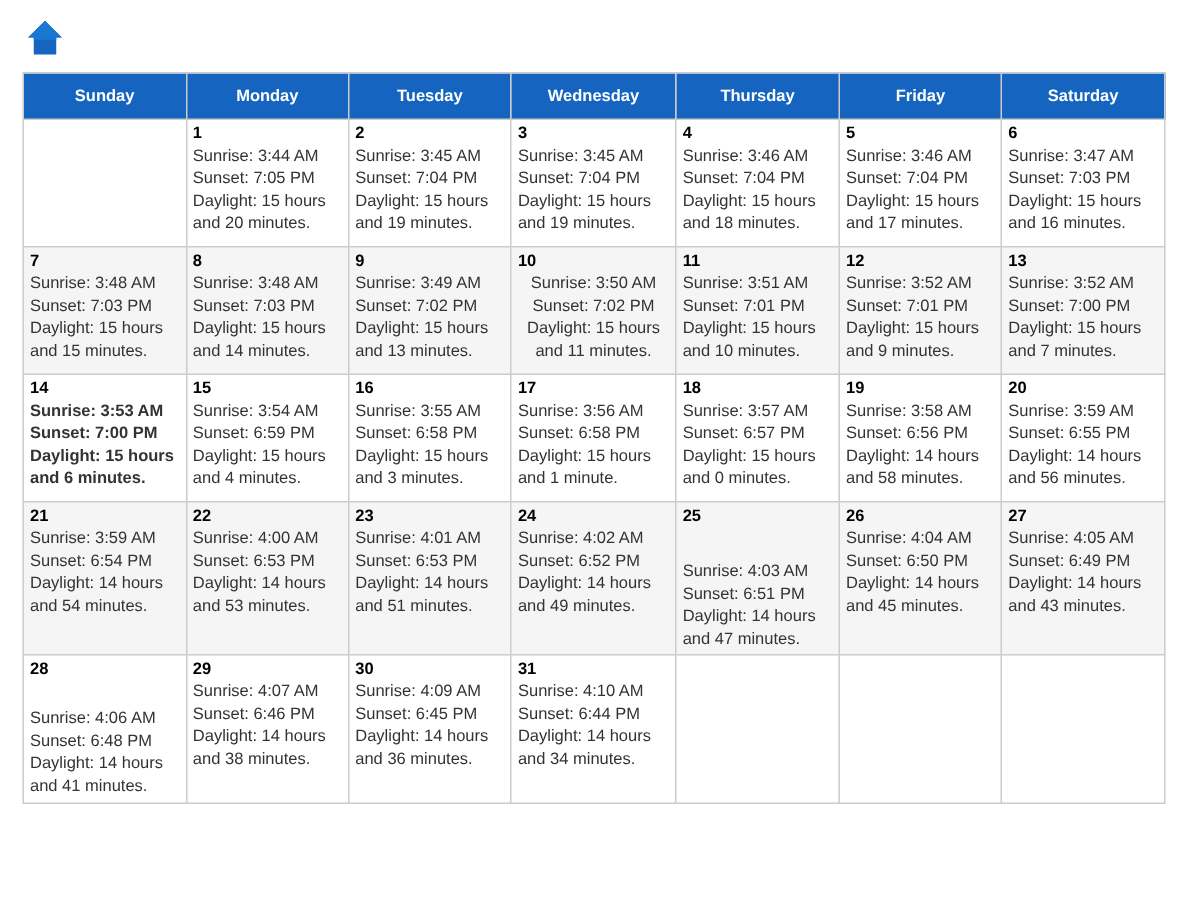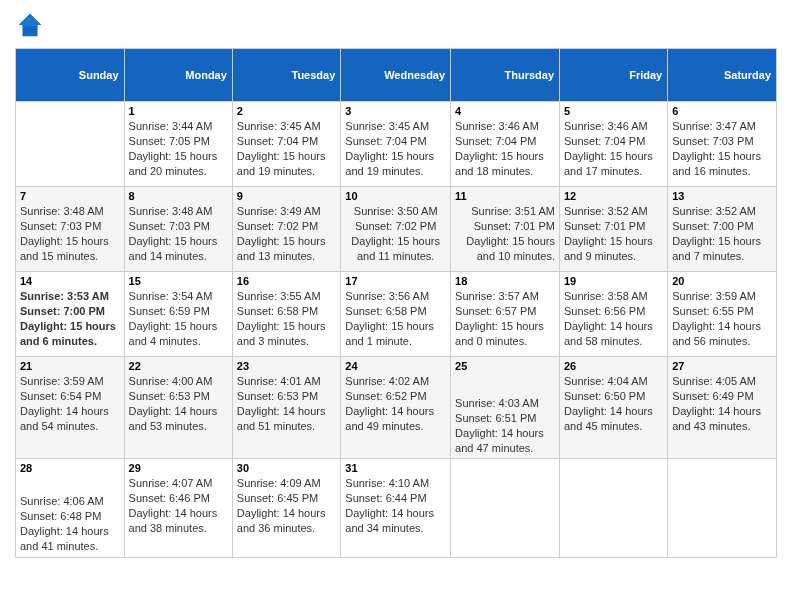--- a/index.html
+++ b/index.html
@@ -58,22 +58,22 @@
       color: #333;
     }
     .calendar {
       width: 100%;
       border-collapse: collapse;
       font-size: 10px;
     }
     .calendar th {
       background-color: #1565c0;
       color: white;
-      text-align: right;
-      padding: 20px 5px;
+      text-align: center;
+      padding: 9px 5px;
       font-size: 11px;
       font-weight: bold;
       border: 1px solid #ccc;
     }
     .calendar td {
       border: 1px solid #ccc;
       vertical-align: top;
       padding: 3px 4px;
       width: 113px;
       height: 85px;
@@ -200,21 +200,21 @@
           </td>
           <td>
             <span class="day-number">10</span>
             <div class="day-info" style="white-space: pre-line; text-align: center;">Sunrise: 3:50 AM
 Sunset: 7:02 PM
 Daylight: 15 hours
 and 11 minutes.</div>
           </td>
           <td>
             <span class="day-number">11</span>
-            <div class="day-info" style="white-space: pre-line; text-align: right;">Sunrise: 3:51 AM
+            <div class="day-info" style="white-space: pre-line;">Sunrise: 3:51 AM
 Sunset: 7:01 PM
 Daylight: 15 hours
 and 10 minutes.</div>
           </td>
           <td>
             <span class="day-number">12</span>
             <div class="day-info" style="white-space: pre-line;">Sunrise: 3:52 AM
 Sunset: 7:01 PM
 Daylight: 15 hours
 and 9 minutes.</div>

